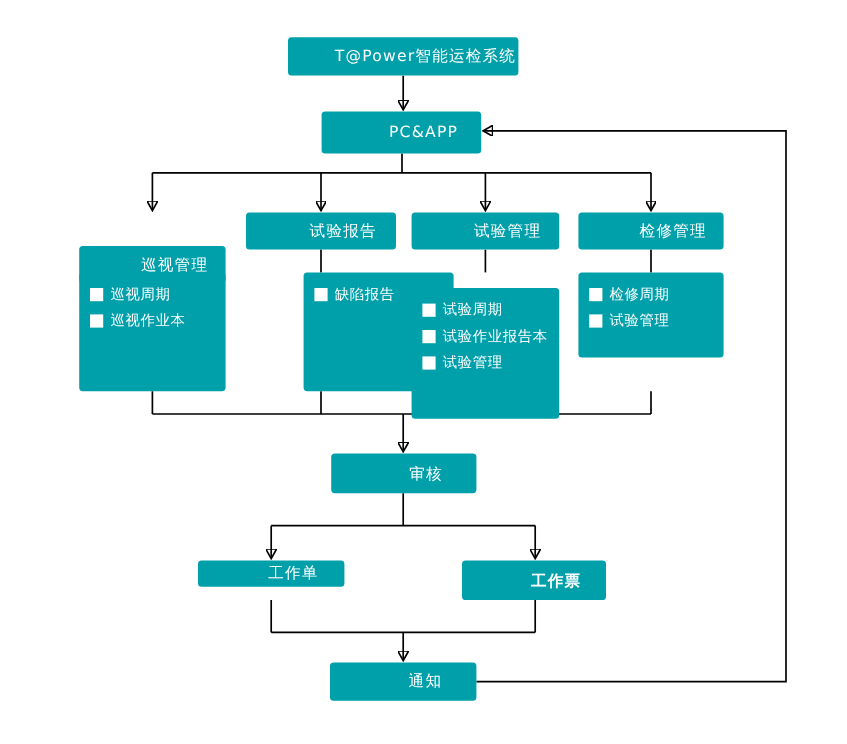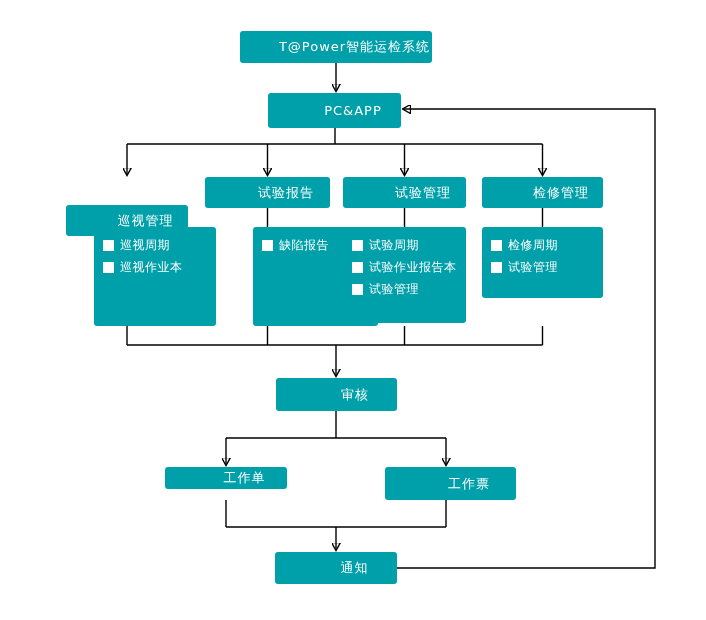--- a/index.html
+++ b/index.html
@@ -60,27 +60,27 @@
     margin-right: 6px;
     flex: 0 0 auto;
   }
   
   #n-title      { left: 240px; top: 31px;  width: 192px; height: 32px; }
   #n-platform   { left: 268px; top: 93px;  width: 133px; height: 35px; }
   #h-patrol     { left: 66px;  top: 177px; width: 122px; height: 31px; margin-top: 28px; }
   #h-defect     { left: 205px; top: 177px; width: 125px; height: 31px; }
   #h-test       { left: 343px; top: 177px; width: 123px; height: 31px; }
   #h-overhaul   { left: 482px; top: 177px; width: 121px; height: 31px; text-align: center; }
-  #p-patrol     { left: 66px;  top: 227px; width: 122px; height: 99px; margin-left: 28px; }
+  #p-patrol     { left: 66px;  top: 227px; width: 122px; height: 99px; }
   #p-defect     { left: 205px; top: 227px; width: 125px; height: 99px; margin-left: 48px; }
-  #p-test       { left: 343px; top: 227px; width: 123px; height: 96px; }
+  #p-test       { left: 343px; top: 240px; width: 123px; height: 109px; }
   #p-overhaul   { left: 482px; top: 227px; width: 121px; height: 71px; }
   #n-review     { left: 276px; top: 378px; width: 121px; height: 33px; }
   #n-workorder  { left: 165px; top: 467px; width: 122px; height: 22px; }
-  #n-workticket { left: 385px; top: 467px; width: 131px; height: 33px; }
+  #n-workticket { left: 385px; top: 467px; width: 120px; height: 33px; font-weight: bold; }
   #n-notice     { left: 275px; top: 552px; width: 122px; height: 32px; }
 </style>
 </head>
 <body>
 
 <div class="canvas">
 
   <svg class="connectors" width="706" height="620" viewBox="0 0 706 620" xmlns="http://www.w3.org/2000/svg">
     <defs>
       <marker id="arr" markerUnits="userSpaceOnUse" markerWidth="9" markerHeight="9" refX="7.5" refY="4.5" orient="auto">

